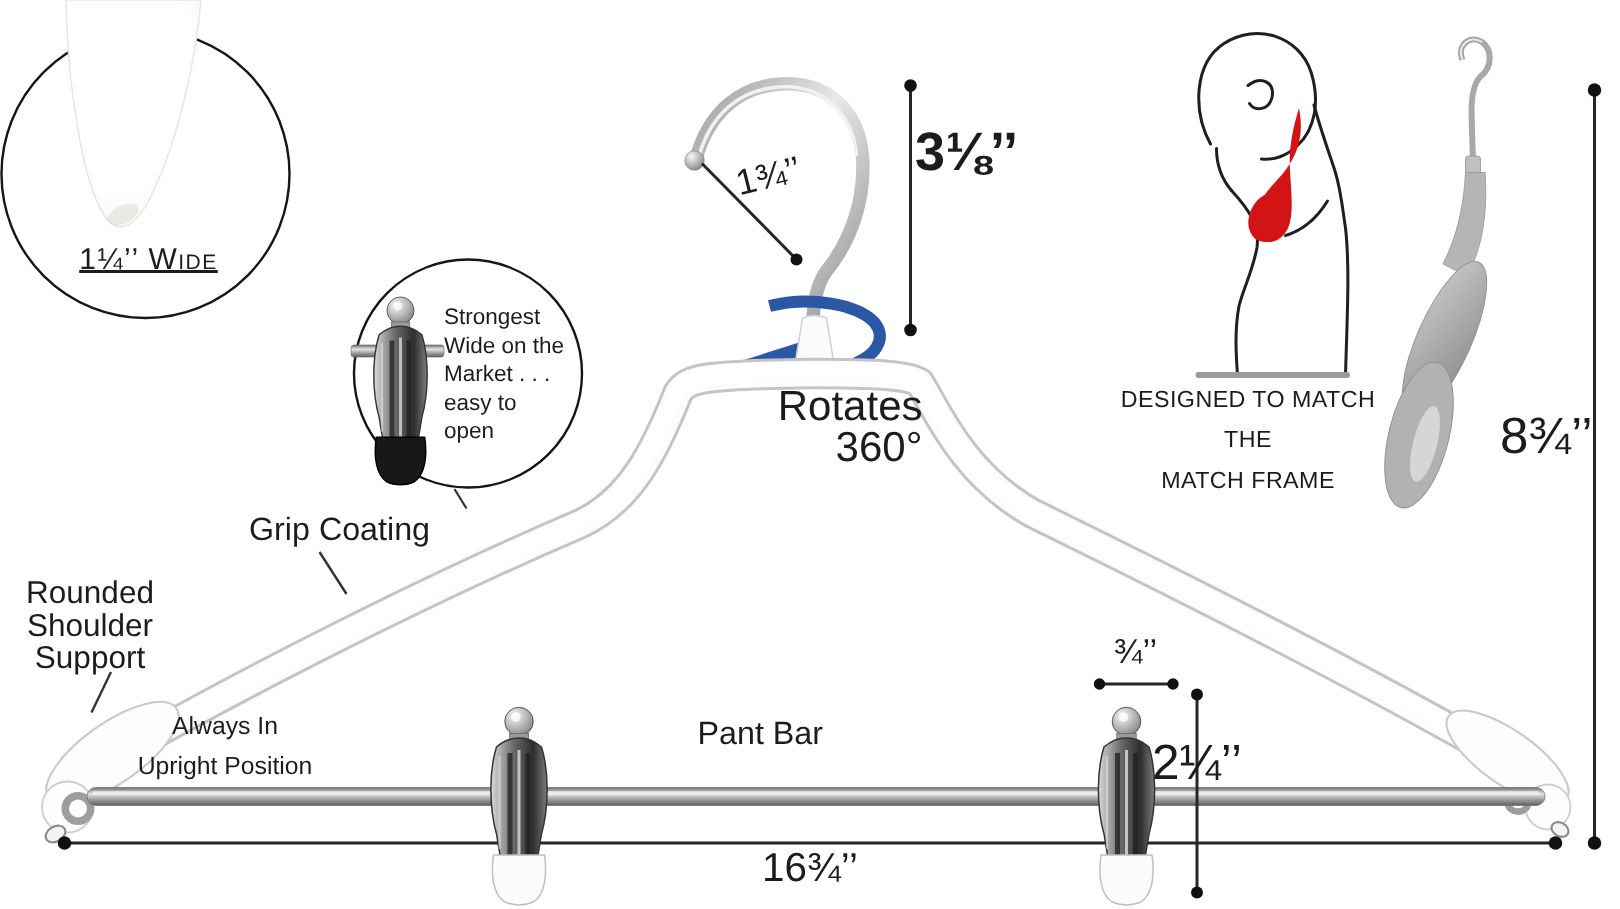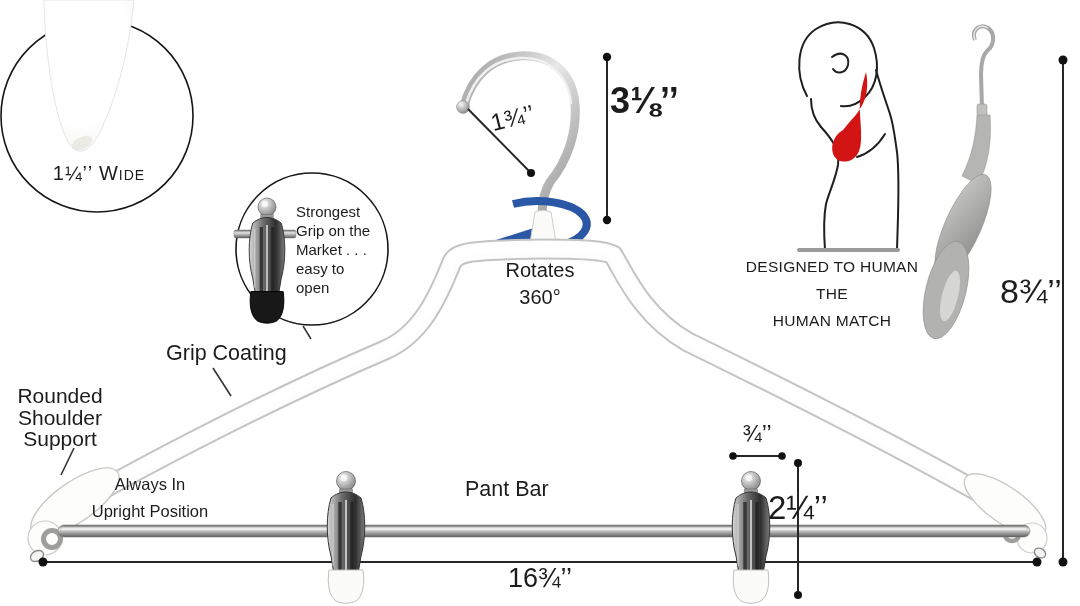--- a/index.html
+++ b/index.html
@@ -173,54 +173,54 @@
   <g stroke="#262626" stroke-width="2">
     <line x1="798" y1="463" x2="798" y2="595"></line>
     <circle cx="798" cy="463" r="4" fill="#111" stroke="none"></circle>
     <circle cx="798" cy="595" r="4" fill="#111" stroke="none"></circle>
   </g>
 
   <line x1="213" y1="368" x2="231" y2="396" stroke="#333" stroke-width="1.6"></line>
   <line x1="74" y1="448" x2="61" y2="475" stroke="#333" stroke-width="1.6"></line>
 </svg>
 
-<div class="lbl center smallcaps" style="left:40px;top:162px;width:118px;font-size:20px;">1¼’’ Wide</div>
+<div class="lbl center smallcaps" style="left:40px;top:162px;width:118px;font-size:20px;text-decoration:underline;">1¼’’ Wide</div>
 
 <div class="lbl" style="left:296px;top:202px;width:94px;font-size:15px;line-height:19px;">
   <div>Strongest</div>
-  <div>Grip on the</div>
+  <div>Wide on the</div>
   <div>Market . . .</div>
   <div>easy to</div>
   <div>open</div>
 </div>
 
-<div class="lbl center" style="left:465px;top:257px;width:150px;font-size:20px;line-height:27px;">
+<div class="lbl center" style="left:465px;top:257px;width:150px;font-size:28px;line-height:27px;text-align:right;">
   <div>Rotates</div>
   <div>360°</div>
 </div>
 
 <div class="lbl" style="left:166px;top:341px;font-size:21.5px;">Grip Coating</div>
 
 <div class="lbl center" style="left:2px;top:385px;width:116px;font-size:21px;line-height:21.5px;">
   <div>Rounded</div>
   <div>Shoulder</div>
   <div>Support</div>
 </div>
 
 <div class="lbl center" style="left:80px;top:471px;width:140px;font-size:16.5px;line-height:27px;">
   <div>Always In</div>
   <div>Upright Position</div>
 </div>
 
 <div class="lbl" style="left:465px;top:477px;font-size:21.5px;">Pant Bar</div>
 
 <div class="lbl center" style="left:737px;top:253px;width:190px;font-size:15.5px;line-height:27px;letter-spacing:0.3px;">
-  <div>DESIGNED TO HUMAN</div>
+  <div>DESIGNED TO MATCH</div>
   <div>THE</div>
-  <div>HUMAN MATCH</div>
+  <div>MATCH FRAME</div>
 </div>
 
 <div class="lbl meas" style="left:488px;top:110px;font-size:24px;transform:rotate(-14deg);transform-origin:left top;">1¾’’</div>
 
 <div class="lbl meas" style="left:610px;top:80px;font-size:36px;font-weight:bold;">3⅛’’</div>
 
 <div class="lbl meas" style="left:1000px;top:272px;font-size:34px;">8¾’’</div>
 
 <div class="lbl meas center" style="left:731px;top:421px;width:52px;font-size:23px;">¾’’</div>
 

